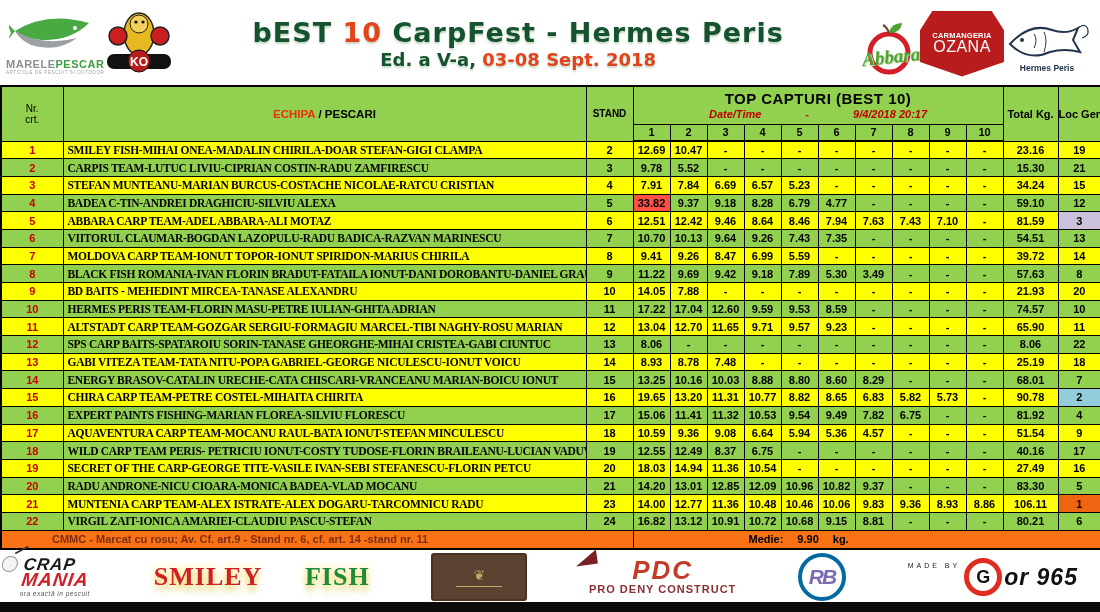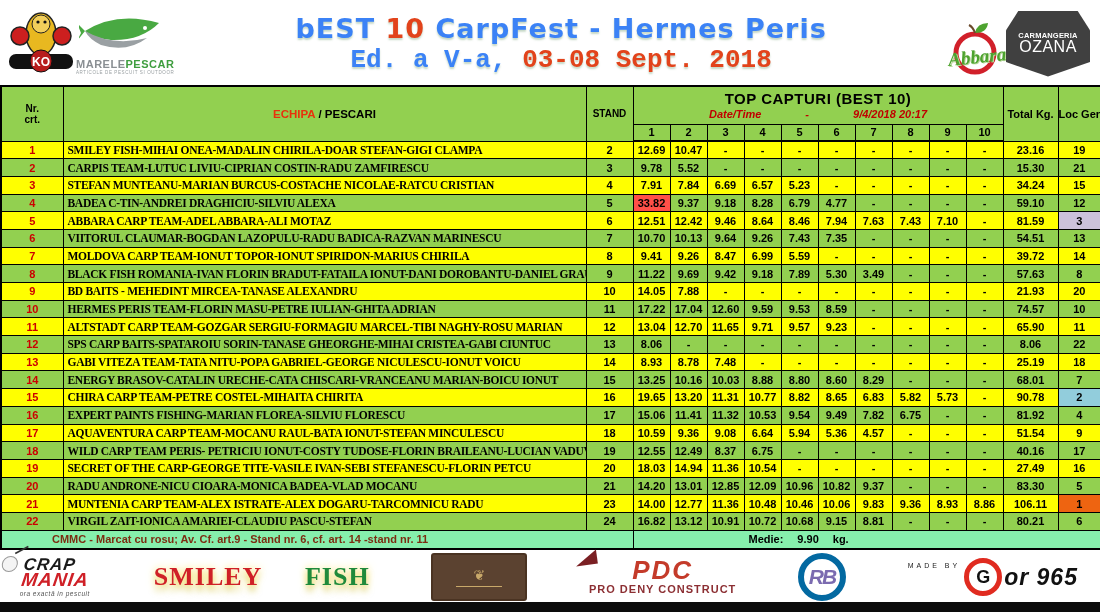--- a/index.html
+++ b/index.html
@@ -7,48 +7,48 @@
   .page { width:1100px; height:612px; position:relative; background:#fff; overflow:hidden; }
 
   
   .header-band { height:85px; display:flex; align-items:center; justify-content:space-between; padding:2px 10px 0 6px; background:#fff; }
   .logo { display:flex; flex-direction:column; align-items:center; justify-content:center; line-height:1; }
   .mp-name { font-size:11px; font-weight:bold; letter-spacing:.5px; }
   .mp-name .g1 { color:#8a8f93; } .mp-name .g2 { color:#3f9e3f; }
   .mp-tag { font-size:4.5px; color:#9aa0a3; letter-spacing:.6px; margin-top:1px; }
   .title-wrap { flex:1; text-align:center; padding:0 6px; font-family:"DejaVu Sans", sans-serif; }
   .t-line1 { font-size:27px; font-weight:bold; letter-spacing:1px; text-shadow:0 2px 2px rgba(90,140,90,.35); }
-  .t-line2 { font-size:26px; font-weight:bold; margin-top:1px; text-shadow:0 2px 2px rgba(90,140,90,.35);font-family:Liberation Mono, monospace; }
-  .t-green { color:#3b82f6; } .t-red { color:#e2431b; }
-  .ozana-badge { width:84px; height:66px; background:#404040; clip-path:polygon(15% 0,85% 0,100% 30%,100% 78%,50% 100%,0 78%,0 30%); display:flex; flex-direction:column; align-items:center; justify-content:center; color:#fff; }
+  .t-line2 { font-size:18px; font-weight:bold; margin-top:1px; text-shadow:0 2px 2px rgba(90,140,90,.35); }
+  .t-green { color:#14532d; } .t-red { color:#e2431b; }
+  .ozana-badge { width:84px; height:66px; background:#b91c1c; clip-path:polygon(15% 0,85% 0,100% 30%,100% 78%,50% 100%,0 78%,0 30%); display:flex; flex-direction:column; align-items:center; justify-content:center; color:#fff; }
   .ozana-badge .oz1 { font-size:7.5px; font-weight:bold; letter-spacing:.2px; }
   .ozana-badge .oz2 { font-size:16px; font-weight:normal; letter-spacing:.5px; }
   .hermes-name { font-size:8.5px; font-weight:bold; color:#23364d; margin-top:-2px; }
   .abbara-word { font-family:"Liberation Serif", serif; font-style:italic; font-weight:bold; font-size:19px; color:#4da32f; margin-top:-30px; transform:rotate(-6deg); text-shadow:1px 1px 0 #b8d89a; }
 
   
   table.results { border-collapse:collapse; table-layout:fixed; width:1100px; border:2px solid #000; }
   .results td { border:1px solid #000; overflow:hidden; white-space:nowrap; }
   .results thead td { background:#92d050; text-align:center; vertical-align:middle; }
-  .h-nr { font-size:10px; font-weight:bold; line-height:1.1; }
+  .h-nr { font-size:10px; font-weight:normal; line-height:1.1; }
   .h-echipa { font-size:11.5px; font-weight:bold; }
   .h-echipa .red { color:#e8310c; }
   .h-stand { font-size:10px; font-weight:bold; }
   .h-top { padding:1px 0; }
   .h-top .cap-title { font-size:15px; font-weight:bold; letter-spacing:.5px; }
   .h-top .dt-line { display:flex; justify-content:center; gap:44px; font-size:11px; font-weight:bold; font-style:italic; color:#c00000; margin-top:1px; }
   .h-col { font-size:11px; font-weight:bold; }
   .h1-row { height:38px; } .h2-row { height:17px; }
   .h2-row td { border-bottom:2px solid #000; }
   tbody tr { height:17.7px; }
   .c-nr { text-align:center; font-size:11px; font-weight:bold; color:#cc0000; }
   .c-team { font-family:"Liberation Serif", serif; font-weight:bold; font-size:11.5px; letter-spacing:-0.3px; padding-left:4px; text-align:left; }
   .c-stand, .c-catch, .c-total, .c-loc { text-align:center; font-size:11px; font-weight:bold; color:#000; }
   tfoot tr { height:19px; }
-  tfoot td { background:#86efac; border:1px solid #000; border-top:2px solid #000; }
+  tfoot td { background:#f97316; border:1px solid #000; border-top:2px solid #000; }
   .f-note { font-size:11px; font-weight:bold; color:#7c2d12; padding-left:50px; }
   .f-medie { font-size:11px; font-weight:bold; color:#000; padding-left:115px; }
   .f-medie span { margin-right:14px; }
 
   
   .sponsor-band { height:54px; display:flex; align-items:center; justify-content:space-between; padding:0 22px; background:#fff; }
   .crap { position:relative; transform:skewX(-8deg); line-height:.85; }
   .crap .c1 { font-size:17px; font-weight:bold; color:#1a1a1a; font-style:italic; letter-spacing:1px; }
   .crap .c2 { font-size:19px; font-weight:bold; color:#d depth; }
   .crap .c2 { color:#cf2027; font-style:italic; letter-spacing:1px; }
@@ -57,60 +57,60 @@
   .float-ball:after { content:""; position:absolute; left:10px; top:-8px; width:14px; height:2px; background:#333; transform:rotate(-30deg); }
   .smiley { font-family:"Liberation Serif", serif; font-weight:bold; font-size:26px; letter-spacing:1px; text-shadow:0 0 8px #ffe66b, 0 6px 6px rgba(200,180,40,.55); }
   .smiley .s1 { color:#cf2027; } .smiley .s2 { color:#1f8a3b;margin-left:36px; }
   .plaque { width:96px; height:48px; background:#5b4230; border:2px solid #4a3322; border-radius:3px; display:flex; flex-direction:column; align-items:center; justify-content:center; color:#c9a96a; }
   .plaque .orn { font-size:14px; line-height:1; }
   .plaque .orn-line { width:46px; height:1px; background:#c9a96a; margin-top:4px; }
   .pdc { text-align:center; position:relative; }
   .pdc .roof { position:absolute; left:-14px; top:-8px; width:0; height:0; border-left:22px solid transparent; border-bottom:14px solid #7a1f23; transform:rotate(-8deg); }
   .pdc .abbr { font-size:26px; font-weight:bold; color:#c43b2a; letter-spacing:2px; line-height:.9; font-style:italic; }
   .pdc .nm { font-size:11px; font-weight:bold; color:#8c2f33; letter-spacing:1px; }
-  .rb-circle { width:48px; height:48px; border:6px solid #0369a1; border-radius:50%; display:flex; align-items:center; justify-content:center; color:#7b6bb0; font-weight:bold; font-size:21px; font-style:italic; letter-spacing:-2px; }
+  .rb-circle { width:48px; height:48px; border:4px solid #0369a1; border-radius:50%; display:flex; align-items:center; justify-content:center; color:#7b6bb0; font-weight:bold; font-size:21px; font-style:italic; letter-spacing:-2px; }
   .gor { display:flex; align-items:center; }
   .gor .madeby { font-size:7px; letter-spacing:3px; color:#222; margin-right:4px; align-self:flex-start; margin-top:4px; }
   .gor .ring { width:38px; height:38px; border:5px solid #e02b20; border-radius:50%; display:flex; align-items:center; justify-content:center; font-weight:bold; font-size:18px; color:#111; }
   .gor .rest { font-size:23px; font-weight:bold; font-style:italic; color:#111; margin-left:2px; letter-spacing:1px; }
 
   .bottom-bar { position:absolute; left:0; bottom:0; width:1100px; height:10px; background:#0c0c0c; }
 </style>
 </head>
 <body>
 
 <div class="page">
 
   <div class="header-band">
+
+    <div class="logo">
+      <svg width="92" height="48" viewBox="0 0 92 48">
+        <path d="M6 20 Q38 0 80 12 Q62 30 32 29 Q14 27 6 20 Z" fill="#49a942"></path>
+        <path d="M6 20 Q34 36 68 27 Q48 42 22 34 Q10 28 6 20 Z" fill="#9aa0a3"></path>
+        <path d="M6 20 L-2 12 L2 22 L-2 30 Z" fill="#49a942"></path>
+        <circle cx="66" cy="17" r="2" fill="#ffffff"></circle>
+      </svg>
+      <div class="mp-name"><span class="g1">MARELE</span><span class="g2">PESCAR</span></div>
+      <div class="mp-tag">ARTICOLE DE PESCUIT SI OUTDOOR</div>
+    </div>
 
     <div class="logo">
       <svg width="70" height="72" viewBox="0 0 70 72">
         <ellipse cx="35" cy="26" rx="15" ry="21" fill="#e8b820" stroke="#222" stroke-width="1.5"></ellipse>
         <circle cx="35" cy="16" r="9" fill="#f2cf5b" stroke="#222"></circle>
         <circle cx="32" cy="14" r="1.6" fill="#111"></circle>
           <circle cx="39" cy="14" r="1.6" fill="#111"></circle>
         <circle cx="14" cy="28" r="9" fill="#cc1f1f" stroke="#222" stroke-width="1.5"></circle>
         <circle cx="56" cy="28" r="9" fill="#cc1f1f" stroke="#222" stroke-width="1.5"></circle>
         <rect x="3" y="46" width="64" height="15" rx="7" fill="#111"></rect>
         <circle cx="35" cy="53" r="11" fill="#b71c1c" stroke="#111"></circle>
         <text x="35" y="58" font-size="12" font-weight="bold" fill="#fff" text-anchor="middle" font-family="Liberation Sans, sans-serif">KO</text>
       </svg>
     </div>
 
-    <div class="logo">
-      <svg width="92" height="48" viewBox="0 0 92 48">
-        <path d="M6 20 Q38 0 80 12 Q62 30 32 29 Q14 27 6 20 Z" fill="#49a942"></path>
-        <path d="M6 20 Q34 36 68 27 Q48 42 22 34 Q10 28 6 20 Z" fill="#9aa0a3"></path>
-        <path d="M6 20 L-2 12 L2 22 L-2 30 Z" fill="#49a942"></path>
-        <circle cx="66" cy="17" r="2" fill="#ffffff"></circle>
-      </svg>
-      <div class="mp-name"><span class="g1">MARELE</span><span class="g2">PESCAR</span></div>
-      <div class="mp-tag">ARTICOLE DE PESCUIT SI OUTDOOR</div>
-    </div>
-
 
     <div class="title-wrap">
       <div class="t-line1"><span class="t-green">bEST </span><span class="t-red">10</span><span class="t-green"> CarpFest - Hermes Peris</span></div>
       <div class="t-line2"><span class="t-green">Ed. a V-a, </span><span class="t-red">03-08 Sept. 2018</span></div>
     </div>
 
     <div class="logo">
       <svg width="58" height="56" viewBox="0 0 58 56">
         <circle cx="27" cy="32" r="19" fill="none" stroke="#d1202a" stroke-width="5"></circle>
         <path d="M27 12 Q29 2 40 2 Q39 12 27 12 Z" fill="#4da32f"></path>
@@ -119,20 +119,29 @@
       <div class="abbara-word">Abbara</div>
     </div>
 
     <div class="logo">
       <div class="ozana-badge">
         <span class="oz1">CARMANGERIA</span>
         <span class="oz2">OZANA</span>
       </div>
     </div>
 
+    <div class="logo">
+      <svg width="86" height="52" viewBox="0 0 86 52">
+        <path d="M6 30 Q26 8 48 16 Q62 21 74 14 L69 26 L76 38 Q60 34 46 38 Q24 48 6 30 Z" fill="none" stroke="#23364d" stroke-width="2"></path>
+        <circle cx="18" cy="26" r="2" fill="#23364d"></circle>
+        <path d="M74 14 Q82 8 84 16 Q85 22 78 24" fill="none" stroke="#23364d" stroke-width="1.2"></path>
+        <path d="M30 20 Q34 26 30 34 M40 18 Q44 26 40 38" stroke="#23364d" stroke-width="1" fill="none"></path>
+      </svg>
+      <div class="hermes-name">Hermes Peris</div>
+    </div>
   </div>
 
   <table class="results">
     <colgroup>
       <col style="width:62px">
         <col style="width:523px">
         <col style="width:47px">
       <col style="width:37px">
         <col style="width:37px">
         <col style="width:37px">

